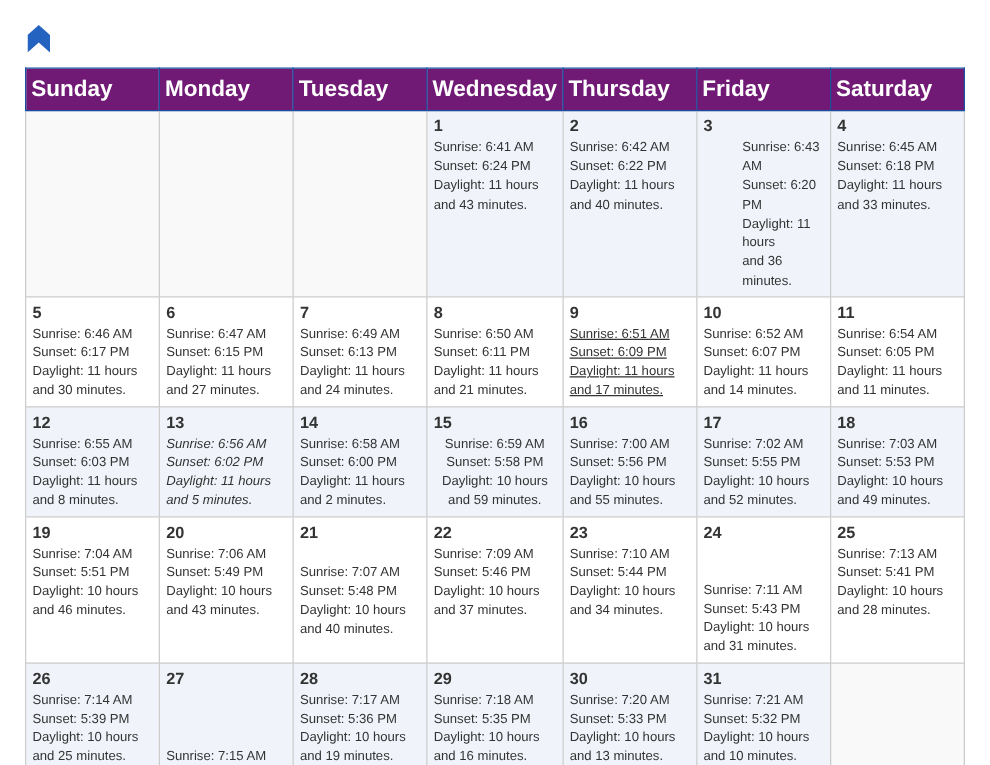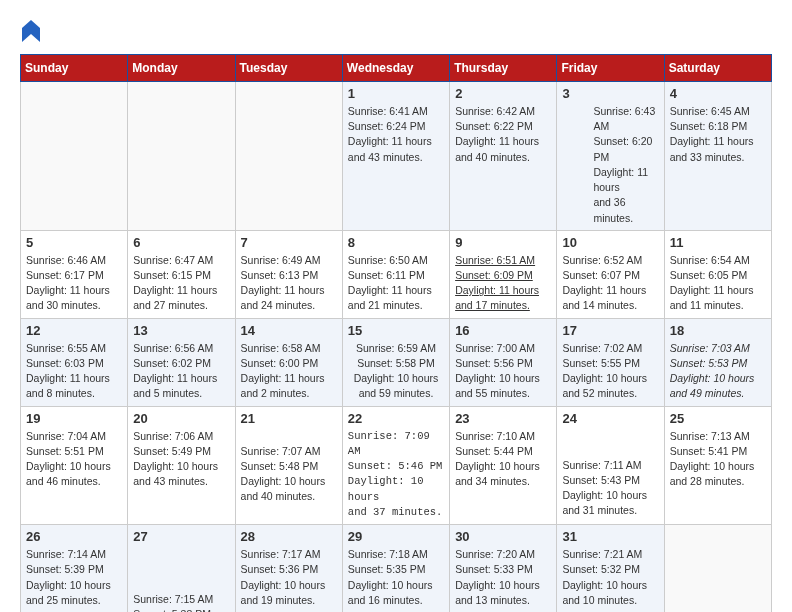--- a/index.html
+++ b/index.html
@@ -43,24 +43,24 @@
     .subtitle {
       font-size: 15px;
       color: #555;
     }
     .calendar {
       width: 100%;
       border-collapse: collapse;
       border: 1px solid #ccc;
     }
     .calendar th {
-      background-color: #b91c1c;
+      background-color: #701a75;
       color: #fff;
       padding: 6px 4px;
-      font-size: 12px;
+      font-size: 18px;
       font-weight: bold;
       text-align: left;
       border: 1px solid #1a4fa0;
     }
     .calendar td {
       width: calc(100% / 7);
       vertical-align: top;
       padding: 4px 5px;
       font-size: 10.5px;
       color: #333;
@@ -207,21 +207,21 @@
       <tr>
         <td>
           <div class="day-num">12</div>
           <div class="day-info" style="white-space: pre-line;">Sunrise: 6:55 AM
 Sunset: 6:03 PM
 Daylight: 11 hours
 and 8 minutes.</div>
         </td>
         <td>
           <div class="day-num">13</div>
-          <div class="day-info" style="white-space: pre-line;">Sunrise: 6:56 AM
+          <div class="day-info" style="white-space: pre-line; font-style: italic;">Sunrise: 6:56 AM
 Sunset: 6:02 PM
 Daylight: 11 hours
 and 5 minutes.</div>
         </td>
         <td>
           <div class="day-num">14</div>
           <div class="day-info" style="white-space: pre-line;">Sunrise: 6:58 AM
 Sunset: 6:00 PM
 Daylight: 11 hours
 and 2 minutes.</div>
@@ -242,21 +242,21 @@
         </td>
         <td>
           <div class="day-num">17</div>
           <div class="day-info" style="white-space: pre-line;">Sunrise: 7:02 AM
 Sunset: 5:55 PM
 Daylight: 10 hours
 and 52 minutes.</div>
         </td>
         <td>
           <div class="day-num">18</div>
-          <div class="day-info" style="white-space: pre-line; font-style: italic;">Sunrise: 7:03 AM
+          <div class="day-info" style="white-space: pre-line;">Sunrise: 7:03 AM
 Sunset: 5:53 PM
 Daylight: 10 hours
 and 49 minutes.</div>
         </td>
       </tr>
       <tr>
         <td>
           <div class="day-num">19</div>
           <div class="day-info" style="white-space: pre-line;">Sunrise: 7:04 AM
 Sunset: 5:51 PM
@@ -272,21 +272,21 @@
         </td>
         <td>
           <div class="day-num">21</div>
           <div class="day-info" style="white-space: pre-line; margin-top: 18px;">Sunrise: 7:07 AM
 Sunset: 5:48 PM
 Daylight: 10 hours
 and 40 minutes.</div>
         </td>
         <td>
           <div class="day-num">22</div>
-          <div class="day-info" style="white-space: pre-line; font-family: Liberation Mono, monospace;">Sunrise: 7:09 AM
+          <div class="day-info" style="white-space: pre-line;">Sunrise: 7:09 AM
 Sunset: 5:46 PM
 Daylight: 10 hours
 and 37 minutes.</div>
         </td>
         <td>
           <div class="day-num">23</div>
           <div class="day-info" style="white-space: pre-line;">Sunrise: 7:10 AM
 Sunset: 5:44 PM
 Daylight: 10 hours
 and 34 minutes.</div>

